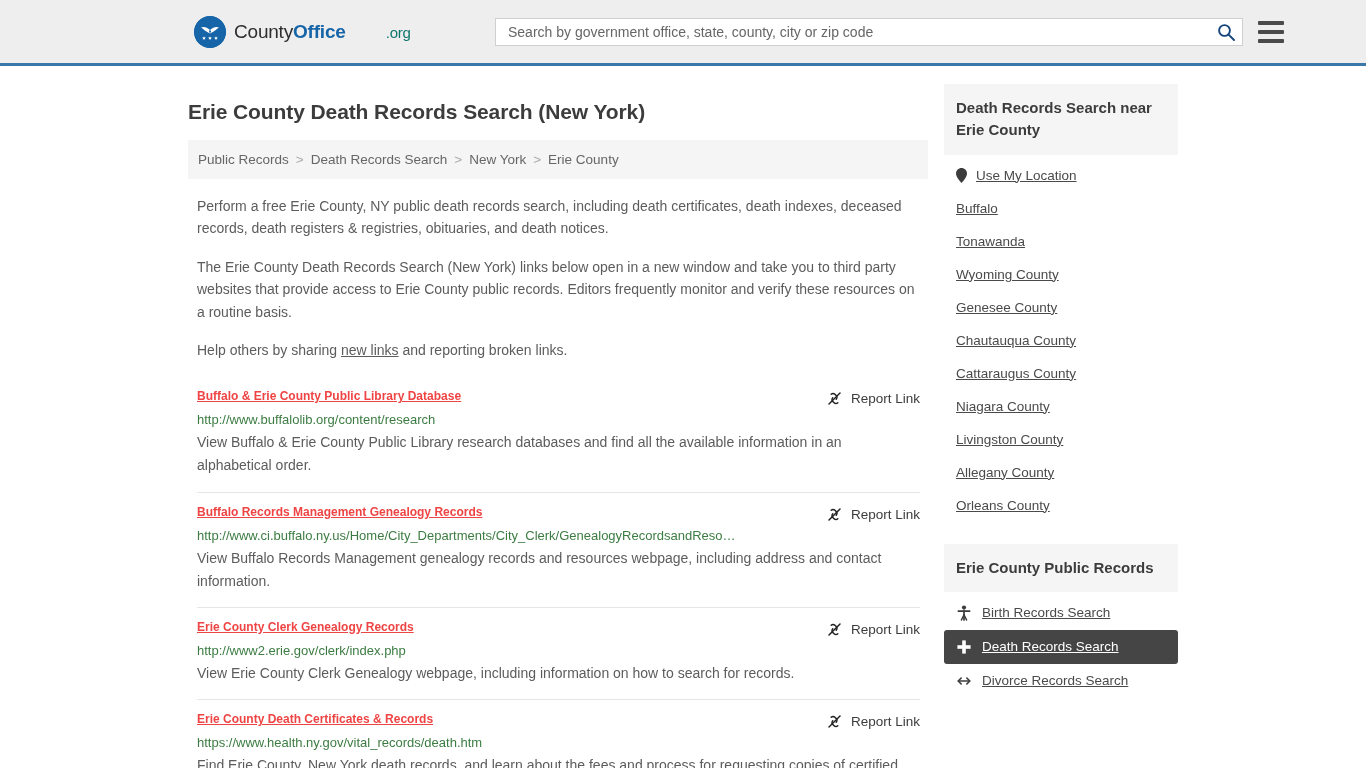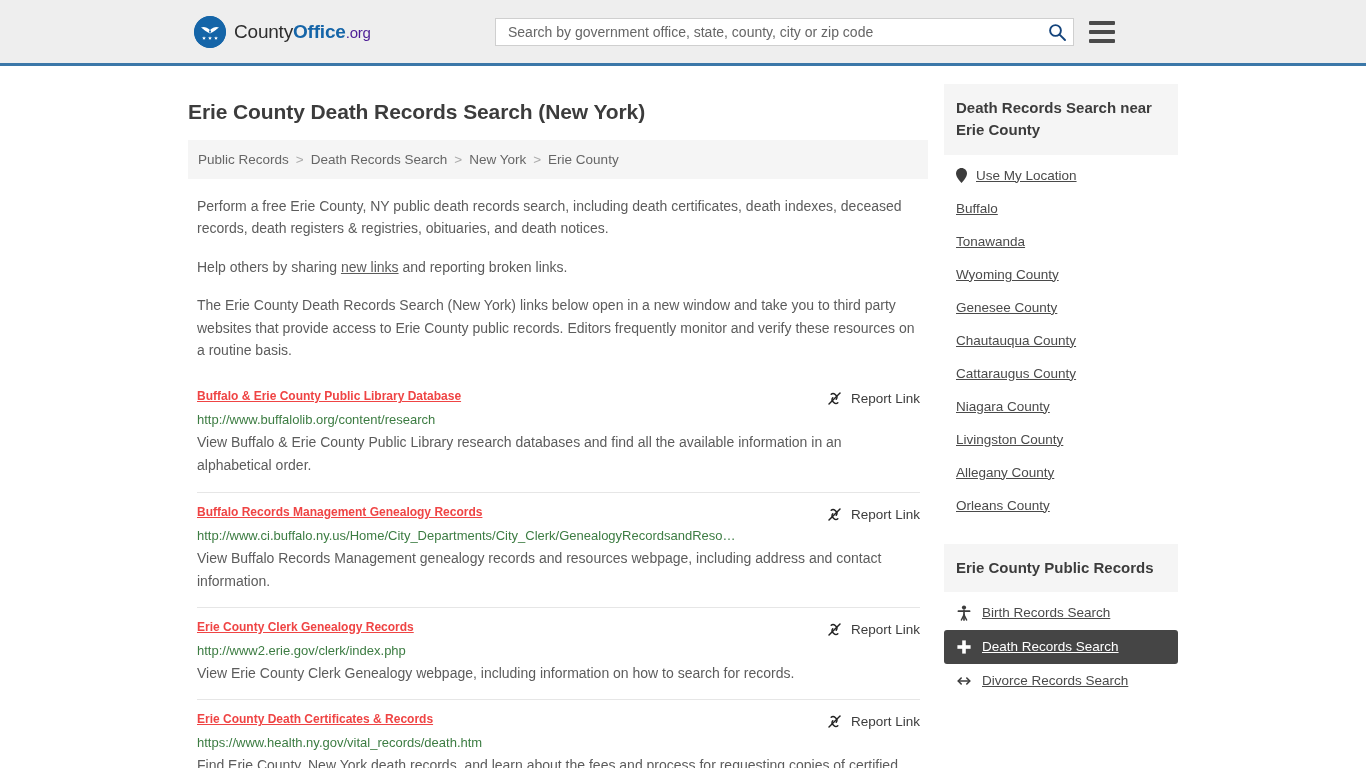--- a/index.html
+++ b/index.html
@@ -38,31 +38,31 @@
   }
   .logo-mark svg { display: block; }
   .logo-text {
     font-size: 19px;
     letter-spacing: -0.2px;
     color: #2e2e2e;
     white-space: nowrap;
   }
   .logo-text .b { color: #1565a8; font-weight: bold; }
   .logo-text .n { font-weight: normal; }
-  .logo-text .org { font-size: 15px; color: #4c1d95; }
+  .logo-text .org { font-size: 15px; color: #0f766e; margin-left: 40px; }
 
   .search-area {
     position: absolute;
     left: 495px;
     top: 18px;
     display: flex;
     align-items: center;
   }
   .search-box {
-    width: 579px;
+    width: 748px;
     height: 28px;
     background: #fff;
     border: 1px solid #cfcfcf;
     display: flex;
     align-items: center;
     padding: 0 6px 0 10px;
   }
   .search-box input {
     flex: 1;
     border: none;
@@ -288,22 +288,22 @@
         <span class="sep">&gt;</span>
         <a>Death Records Search</a>
         <span class="sep">&gt;</span>
         <a>New York</a>
         <span class="sep">&gt;</span>
         <a>Erie County</a>
       </div>
 
       <div class="intro">
         <p>Perform a free Erie County, NY public death records search, including death certificates, death indexes, deceased records, death registers &amp; registries, obituaries, and death notices.</p>
+        <p>The Erie County Death Records Search (New York) links below open in a new window and take you to third party websites that provide access to Erie County public records. Editors frequently monitor and verify these resources on a routine basis.</p>
         <p><span>Help others by sharing </span><a>new links</a><span> and reporting broken links.</span></p>
-        <p>The Erie County Death Records Search (New York) links below open in a new window and take you to third party websites that provide access to Erie County public records. Editors frequently monitor and verify these resources on a routine basis.</p>
       </div>
 
       <div class="results">
 
         <div class="result">
           <div class="result-head">
             <a class="result-title">Buffalo &amp; Erie County Public Library Database</a>
             <div class="report-link">
               <span class="broken-link-icon">
                 <svg width="17" height="17" viewBox="0 0 17 17">

